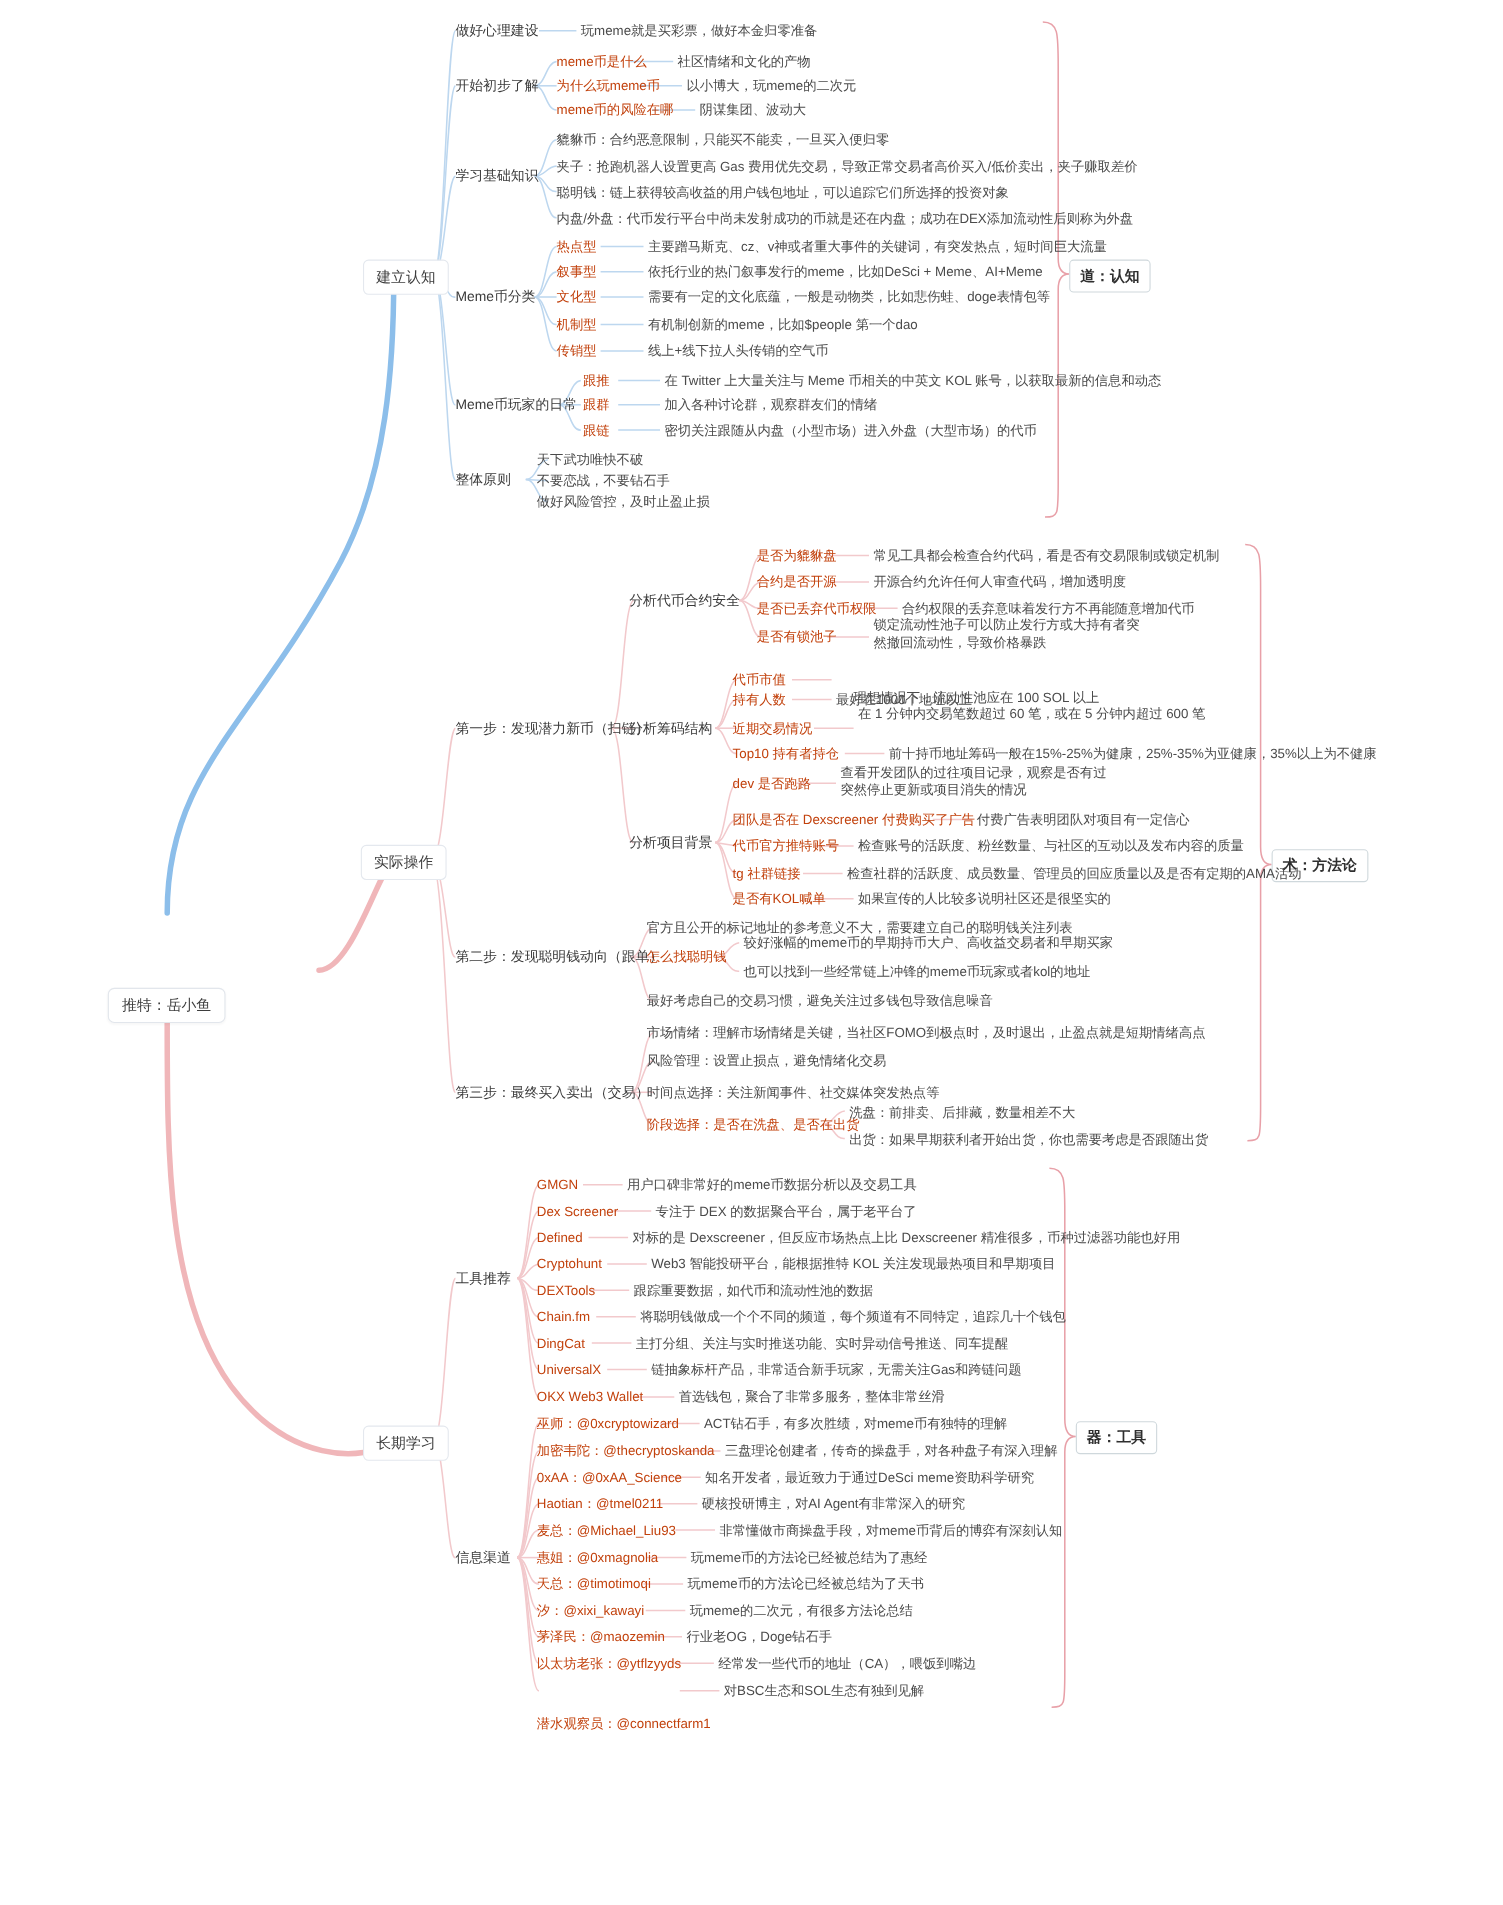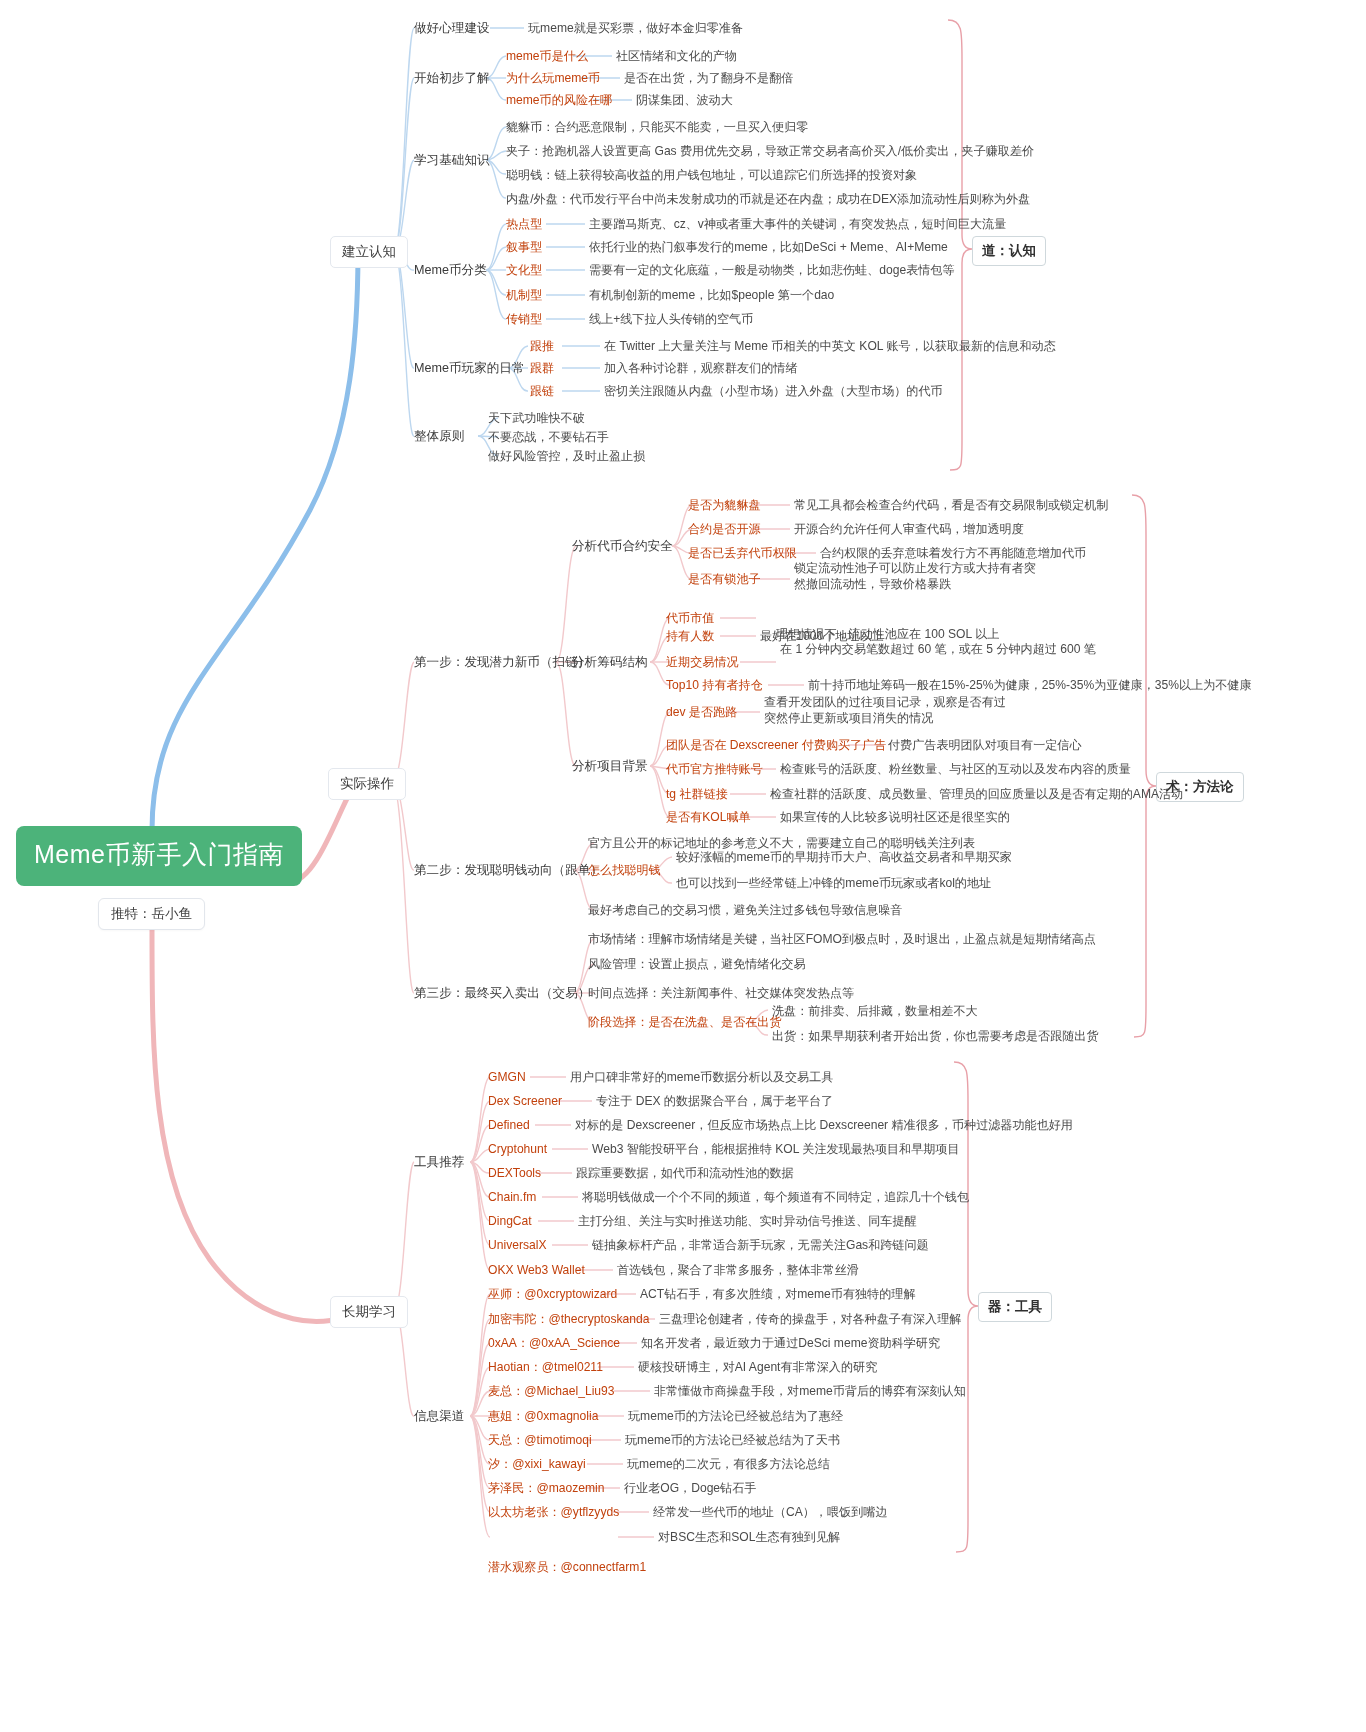--- a/index.html
+++ b/index.html
@@ -266,21 +266,20 @@
       <line x1="585" y1="1440" x2="621" y2="1440"></line>
       <line x1="587" y1="1464" x2="623" y2="1464"></line>
       <line x1="584" y1="1488" x2="620" y2="1488"></line>
       <line x1="613" y1="1512" x2="649" y2="1512"></line>
       <line x1="618" y1="1537" x2="654" y2="1537"></line>
     </g>
 
     <path d="M954,1062 C968,1062 968,1072 968,1102 L968,1290 C968,1302 972,1306 978,1306 C972,1306 968,1310 968,1320 L968,1520 C968,1550 968,1552 956,1552" stroke="#e8a0a8" stroke-width="1.4" fill="none"></path>
   </svg>
 
-  <div class="node root" style="left:16px; top:826px;">Meme币新手入门指南</div>
   <div class="node subroot" style="left:98px; top:898px;">推特：岳小鱼</div>
 
   <div class="node lvl1" style="left:330px; top:236px;">建立认知</div>
   <div class="node lvl1" style="left:328px; top:768px;">实际操作</div>
   <div class="node lvl1" style="left:330px; top:1296px;">长期学习</div>
 
   <div class="node tag" style="left:972px; top:236px;">道：认知</div>
   <div class="node tag" style="left:1156px; top:772px;">术：方法论</div>
   <div class="node tag" style="left:978px; top:1292px;">器：工具</div>
 
@@ -289,21 +288,21 @@
   <div class="node lvl2" style="left:414px; top:152px;">学习基础知识</div>
   <div class="node lvl2" style="left:414px; top:262px;">Meme币分类</div>
   <div class="node lvl2" style="left:414px; top:360px;">Meme币玩家的日常</div>
   <div class="node lvl2" style="left:414px; top:428px;">整体原则</div>
 
   <div class="node leaf" style="left:528px; top:20px;">玩meme就是买彩票，做好本金归零准备</div>
 
   <div class="node lvl3" style="left:506px; top:48px;">meme币是什么</div>
   <div class="node leaf" style="left:616px; top:48px;">社区情绪和文化的产物</div>
   <div class="node lvl3" style="left:506px; top:70px;">为什么玩meme币</div>
-  <div class="node leaf" style="left:624px; top:70px;">是否在出货，为了翻身不是翻倍</div>
+  <div class="node leaf" style="left:624px; top:70px;">以小博大，玩meme的二次元</div>
   <div class="node lvl3" style="left:506px; top:92px;">meme币的风险在哪</div>
   <div class="node leaf" style="left:636px; top:92px;">阴谋集团、波动大</div>
 
   <div class="node leaf" style="left:506px; top:119px;">貔貅币：合约恶意限制，只能买不能卖，一旦买入便归零</div>
   <div class="node leaf" style="left:506px; top:143px;">夹子：抢跑机器人设置更高 Gas 费用优先交易，导致正常交易者高价买入/低价卖出，夹子赚取差价</div>
   <div class="node leaf" style="left:506px; top:167px;">聪明钱：链上获得较高收益的用户钱包地址，可以追踪它们所选择的投资对象</div>
   <div class="node leaf" style="left:506px; top:191px;">内盘/外盘：代币发行平台中尚未发射成功的币就是还在内盘；成功在DEX添加流动性后则称为外盘</div>
 
   <div class="node lvl3" style="left:506px; top:216px;">热点型</div>
   <div class="node leaf" style="left:589px; top:216px;">主要蹭马斯克、cz、v神或者重大事件的关键词，有突发热点，短时间巨大流量</div>

